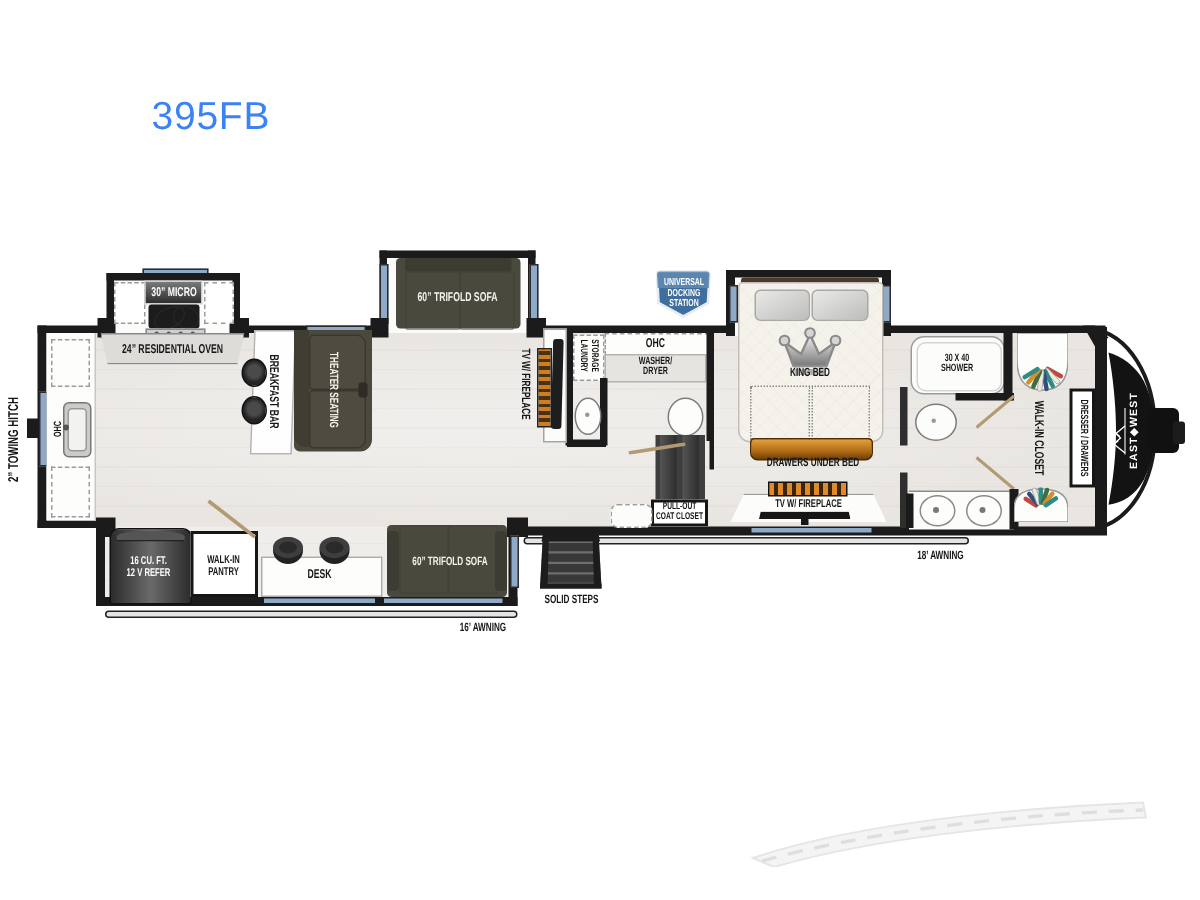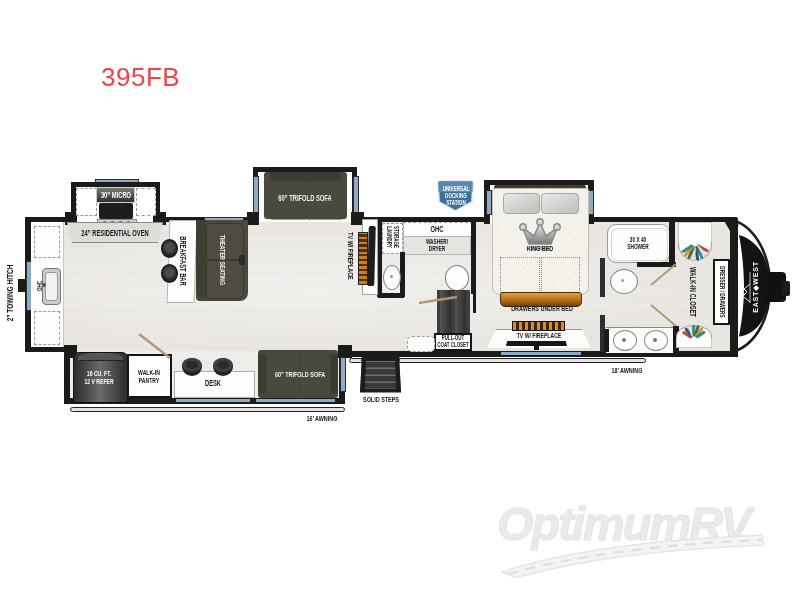--- a/index.html
+++ b/index.html
@@ -9,21 +9,21 @@
 .t{position:absolute;font-weight:bold;color:#161616;white-space:nowrap;text-align:center;transform:translate(-50%,-50%) scaleX(.68);line-height:1.05}
 .tv{position:absolute;font-weight:bold;color:#161616;white-space:nowrap;text-align:center;transform:translate(-50%,-50%) rotate(90deg) scaleX(.68);line-height:1.0}
 .tu{position:absolute;font-weight:bold;color:#161616;white-space:nowrap;text-align:center;transform:translate(-50%,-50%) rotate(-90deg) scaleX(.68);line-height:1.0}
 .d{position:absolute;border:1px dashed #9b9b9b}
 .win{position:absolute;background:#8fa9c9;border:1px solid #2c2c2c}
 </style>
 </head>
 <body>
 <div id="page">
 
-<div class="a" style="left:101px;top:62px;font-size:26px;color:#ef4444;letter-spacing:0.5px">395FB</div>
+<div class="a" style="left:101px;top:62px;font-size:26px;color:#3b82f6;letter-spacing:0.5px">395FB</div>
 
 <div class="a" style="left:29px;top:220px;width:708px;height:132px;background:#e9e6e2;background-image:repeating-linear-gradient(180deg,rgba(120,110,100,.045) 0 1px,transparent 1px 13px),radial-gradient(ellipse at 40% 50%,rgba(255,255,255,.38),transparent 70%)"></div>
 
 <div class="a" style="left:68px;top:350px;width:273px;height:50px;background:#efedea;background-image:repeating-linear-gradient(180deg,rgba(120,110,100,.05) 0 1px,transparent 1px 12px)"></div>
 
 <div class="a" style="left:71px;top:182px;width:89px;height:40px;background:#fbfbfa"></div>
 <div class="win" style="left:95px;top:178.5px;width:42px;height:4px"></div>
 <div class="w" style="left:71px;top:182px;width:89px;height:5px"></div>
 <div class="w" style="left:71px;top:182px;width:5px;height:40px"></div>
 <div class="w" style="left:155px;top:182px;width:5px;height:40px"></div>
@@ -356,20 +356,19 @@
         <rect x="4" y="13" width="36" height="5.5" fill="#383838"></rect>
         <rect x="3" y="20" width="37" height="5.5" fill="#383838"></rect>
         <rect x="3" y="27" width="38" height="5.5" fill="#383838"></rect>
         <polygon points="3,0 7,0 6,36 1,36" fill="#1c1c1c"></polygon>
         <polygon points="36,0 40,0 42,36 37,36" fill="#1c1c1c"></polygon>
         <rect x="1" y="33" width="41" height="3.5" fill="#1c1c1c"></rect>
       </svg>
 </div>
 <div class="t" style="left:381px;top:400px;font-size:8px">SOLID STEPS</div>
 
-<div class="a" style="left:497px;top:496px;width:280px;height:50px;font-style:italic;font-weight:bold;font-size:47px;color:#eaeaea;transform:scaleX(1.0);transform-origin:left;letter-spacing:-2px;-webkit-text-stroke:1px #e3e3e3">Optimum<span style="letter-spacing:-3px">RV</span></div>
 <div class="a" style="left:498px;top:528px;width:272px;height:50px">
 <svg width="272" height="50" viewBox="0 0 272 50">
         <path d="M4 44 C60 25 150 12 264 7 L266 17 C170 21 80 32 18 50 Z" fill="#f4f4f4" stroke="#e5e5e5" stroke-width="1.3"></path>
         <path d="M10 46 C75 28 165 15.5 264 12" fill="none" stroke="#dedede" stroke-width="2.2" stroke-dasharray="10 8"></path>
       </svg>
 </div>
 </div>
 
 </body></html>

